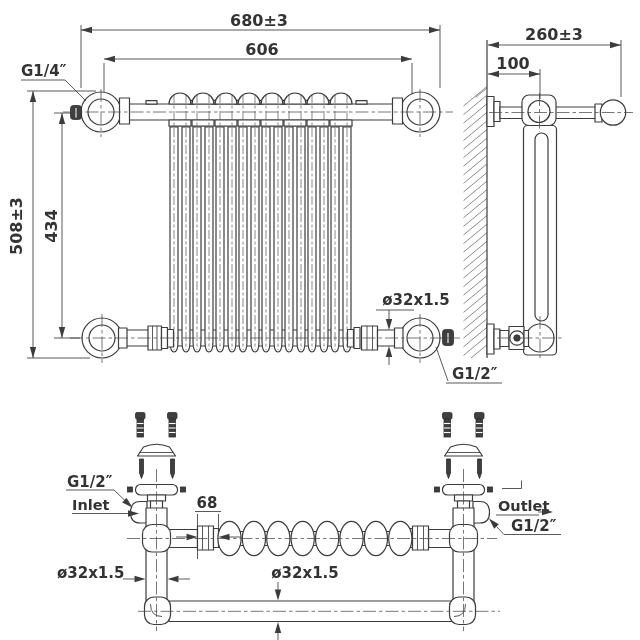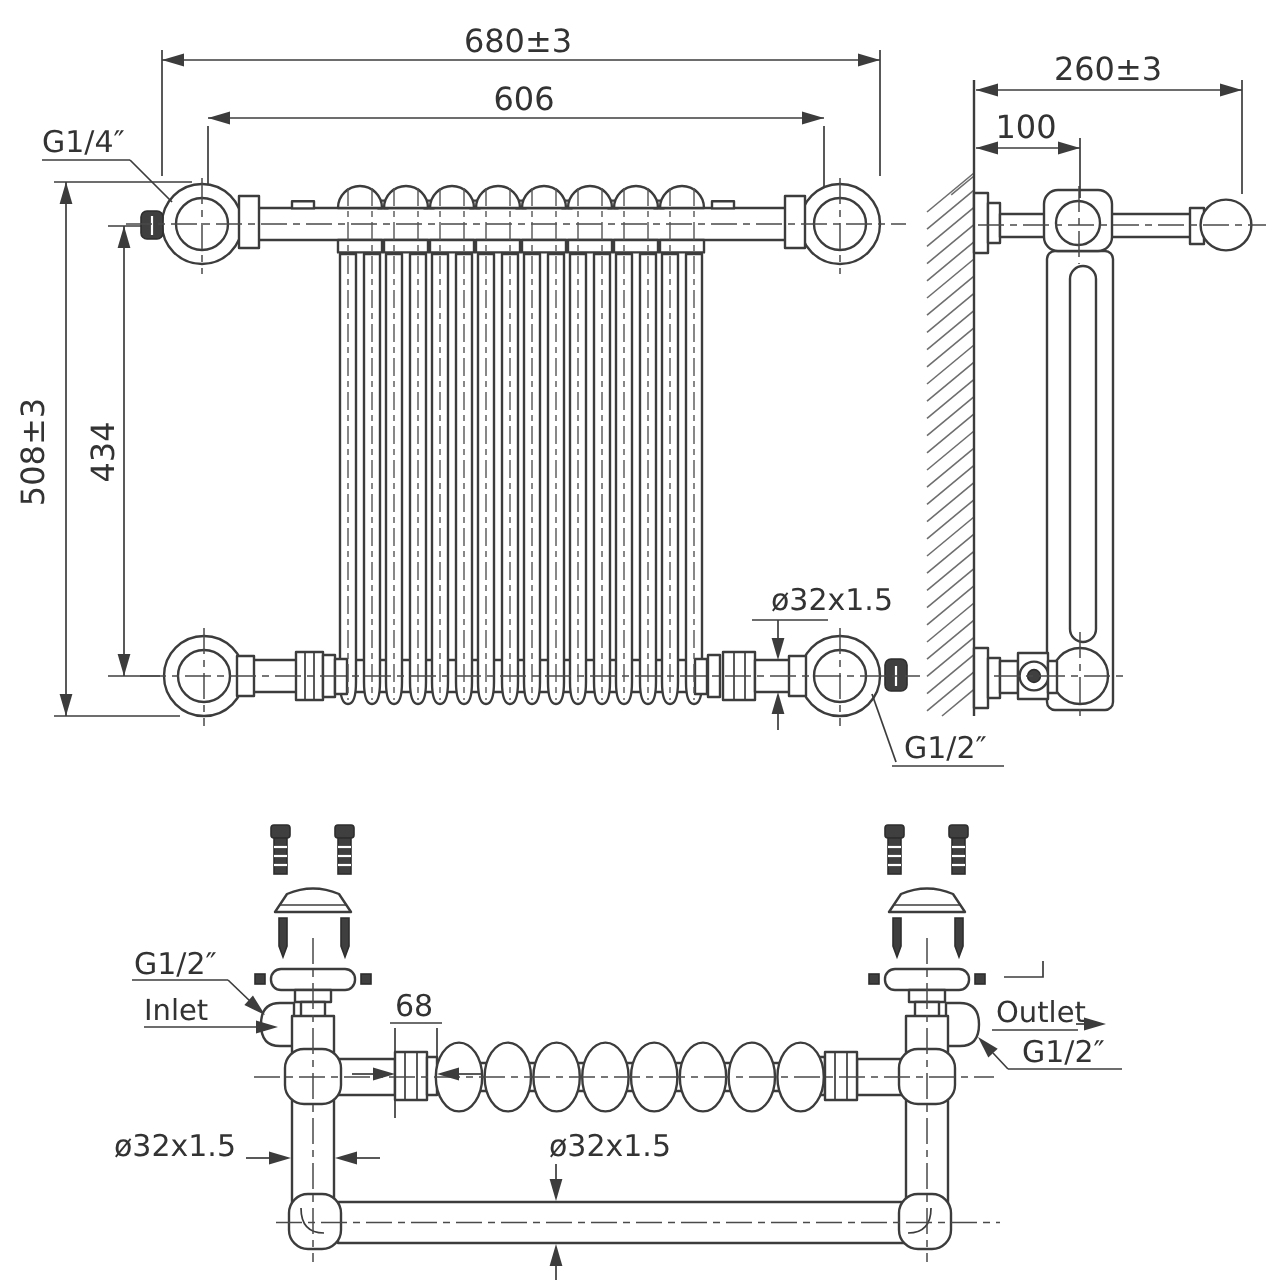--- a/index.html
+++ b/index.html
@@ -1,16 +1,16 @@
 <!DOCTYPE html>
 <html><head>
 <meta charset="utf-8">
 <style>
   html,body{margin:0;padding:0;background:#ffffff;}
-  .page{width:640px;height:640px;background:#ffffff;position:relative;overflow:hidden;}
+  .page{width:640px;height:640px;background:#ffffff;position:relative;overflow:hidden;font-weight:bold;}
   svg{display:block;}
   .obj{fill:#ffffff;stroke:#3c3c3c;stroke-width:1.2;stroke-linejoin:round;}
   .objn{fill:none;stroke:#3c3c3c;stroke-width:1.2;stroke-linejoin:round;}
   .thin{fill:none;stroke:#3c3c3c;stroke-width:0.85;}
   .cl{fill:none;stroke:#4a4a4a;stroke-width:0.75;stroke-dasharray:13 3 3.5 3;}
   .cl2{fill:none;stroke:#555;stroke-width:0.7;stroke-dasharray:9 2.5 3 2.5;}
   .hl{stroke:#6e6e6e;stroke-width:0.8;}
   .dk{fill:#3f3f3f;stroke:#2e2e2e;stroke-width:0.8;}
   .ar{fill:#3c3c3c;}
   .wt{stroke:#ffffff;stroke-width:1.1;}

